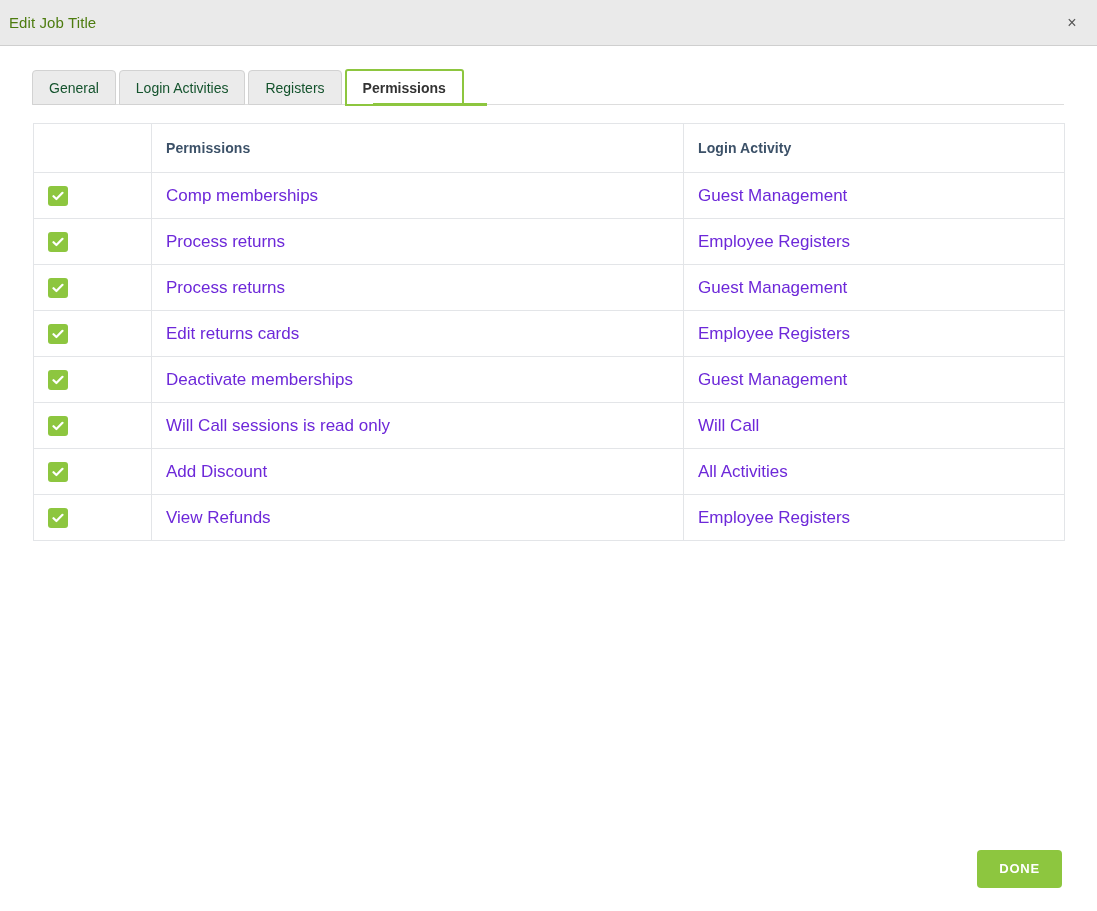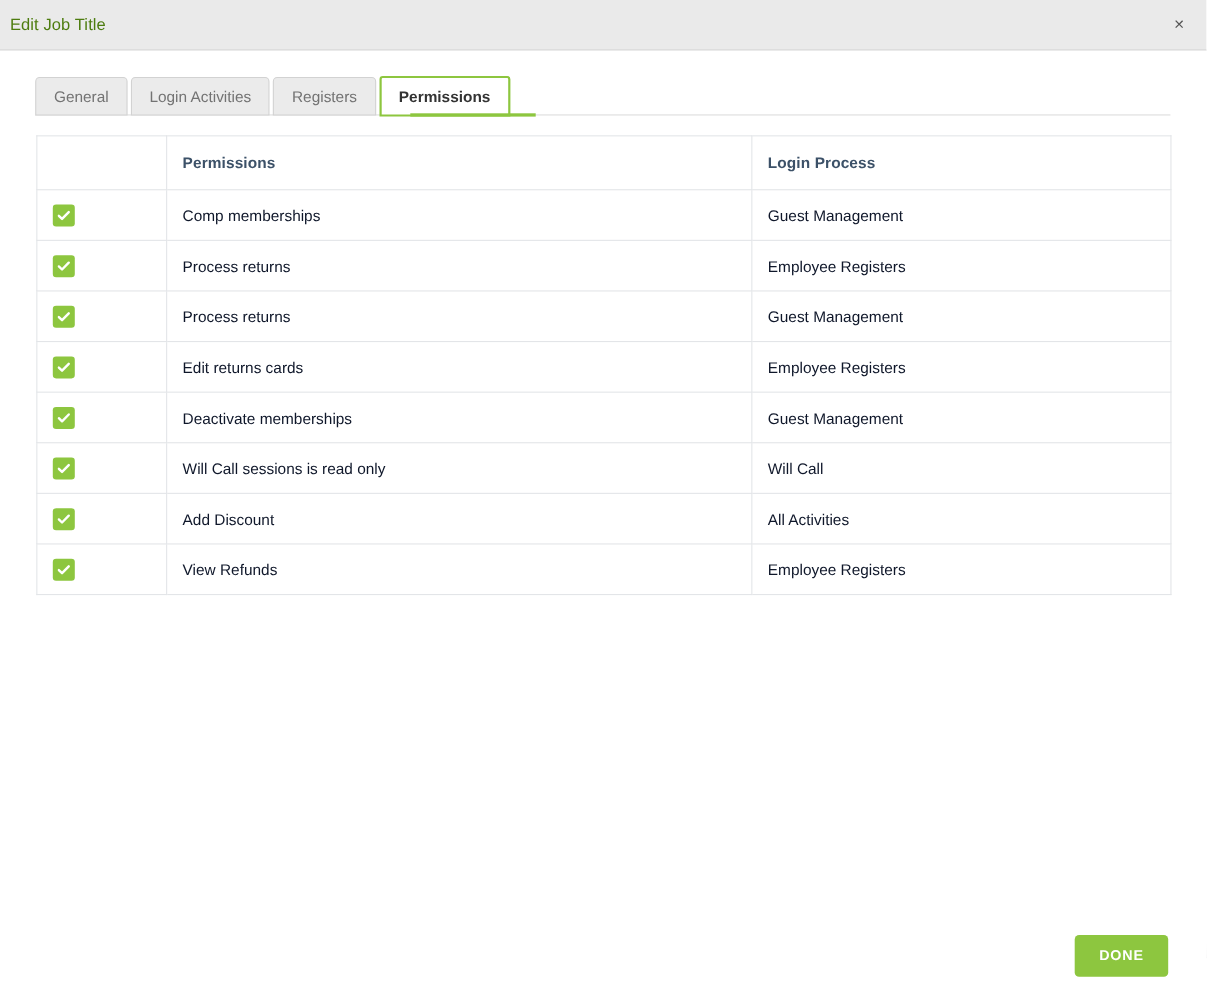--- a/index.html
+++ b/index.html
@@ -76,21 +76,21 @@
     position: relative;
     z-index: 2;
     height: 35px;
   }
   .tab {
     height: 35px;
     display: flex;
     align-items: center;
     padding: 0 16px;
     font-size: 14px;
-    color: #737373;
+    color: #14532d;
     background: #ebebeb;
     border: 1px solid #d2d2d2;
     border-radius: 4px 4px 0 0;
     margin-right: 3px;
     cursor: pointer;
     white-space: nowrap;
     font-family: "Liberation Sans", sans-serif;
   }
   .tab.active {
     background: #ffffff;
@@ -142,23 +142,23 @@
   table.perm-table thead th {
     height: 49px;
     font-size: 14px;
     font-weight: 700;
     color: #3c5168;
     background: #ffffff;
     letter-spacing: 0.1px;
   }
   table.perm-table tbody td {
     height: 46px;
-    font-size: 14px;
+    font-size: 17px;
     font-weight: 400;
-    color: #0f172a;
+    color: #6d28d9;
     background: #ffffff;
   }
   .col-check { width: 118px; }
   .col-perm  { width: 532px; }
   .col-act   { width: 381px; }
 
   td.check-cell { padding-left: 16px; }
 
   .checkbox {
     width: 20px;
@@ -237,21 +237,21 @@
       <table class="perm-table">
         <colgroup>
           <col class="col-check">
           <col class="col-perm">
           <col class="col-act">
         </colgroup>
         <thead>
           <tr>
             <th></th>
             <th>Permissions</th>
-            <th>Login Process</th>
+            <th>Login Activity</th>
           </tr>
         </thead>
         <tbody id="table-body">
             <tr>
               <td class="check-cell"><span class="checkbox">
                   <svg width="12" height="12" viewBox="0 0 12 12" aria-hidden="true">
                     <path d="M1.5 6.2 L4.4 9 L10.5 2.8" fill="none" stroke="#ffffff" stroke-width="2.2" stroke-linecap="round" stroke-linejoin="round"></path>
                   </svg>
                 </span></td>
               <td>Comp memberships</td>

